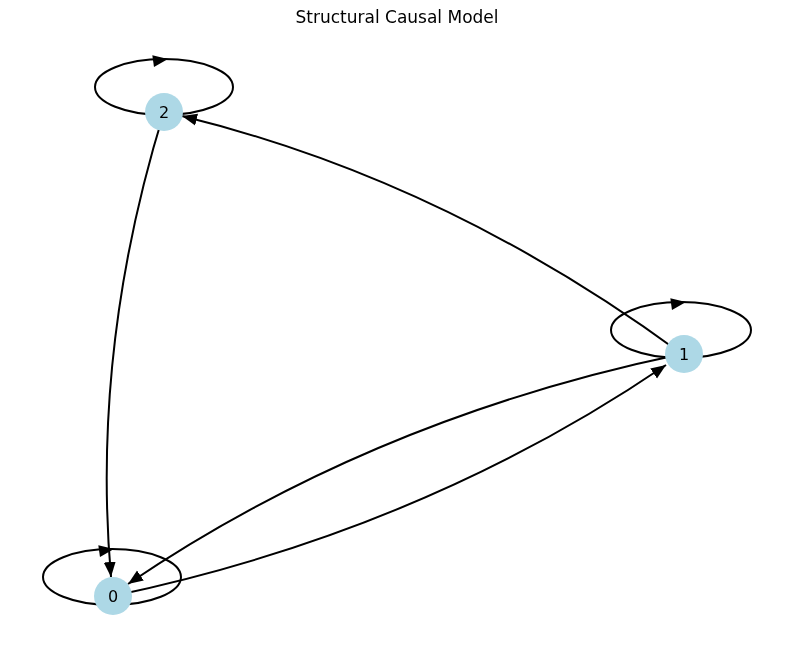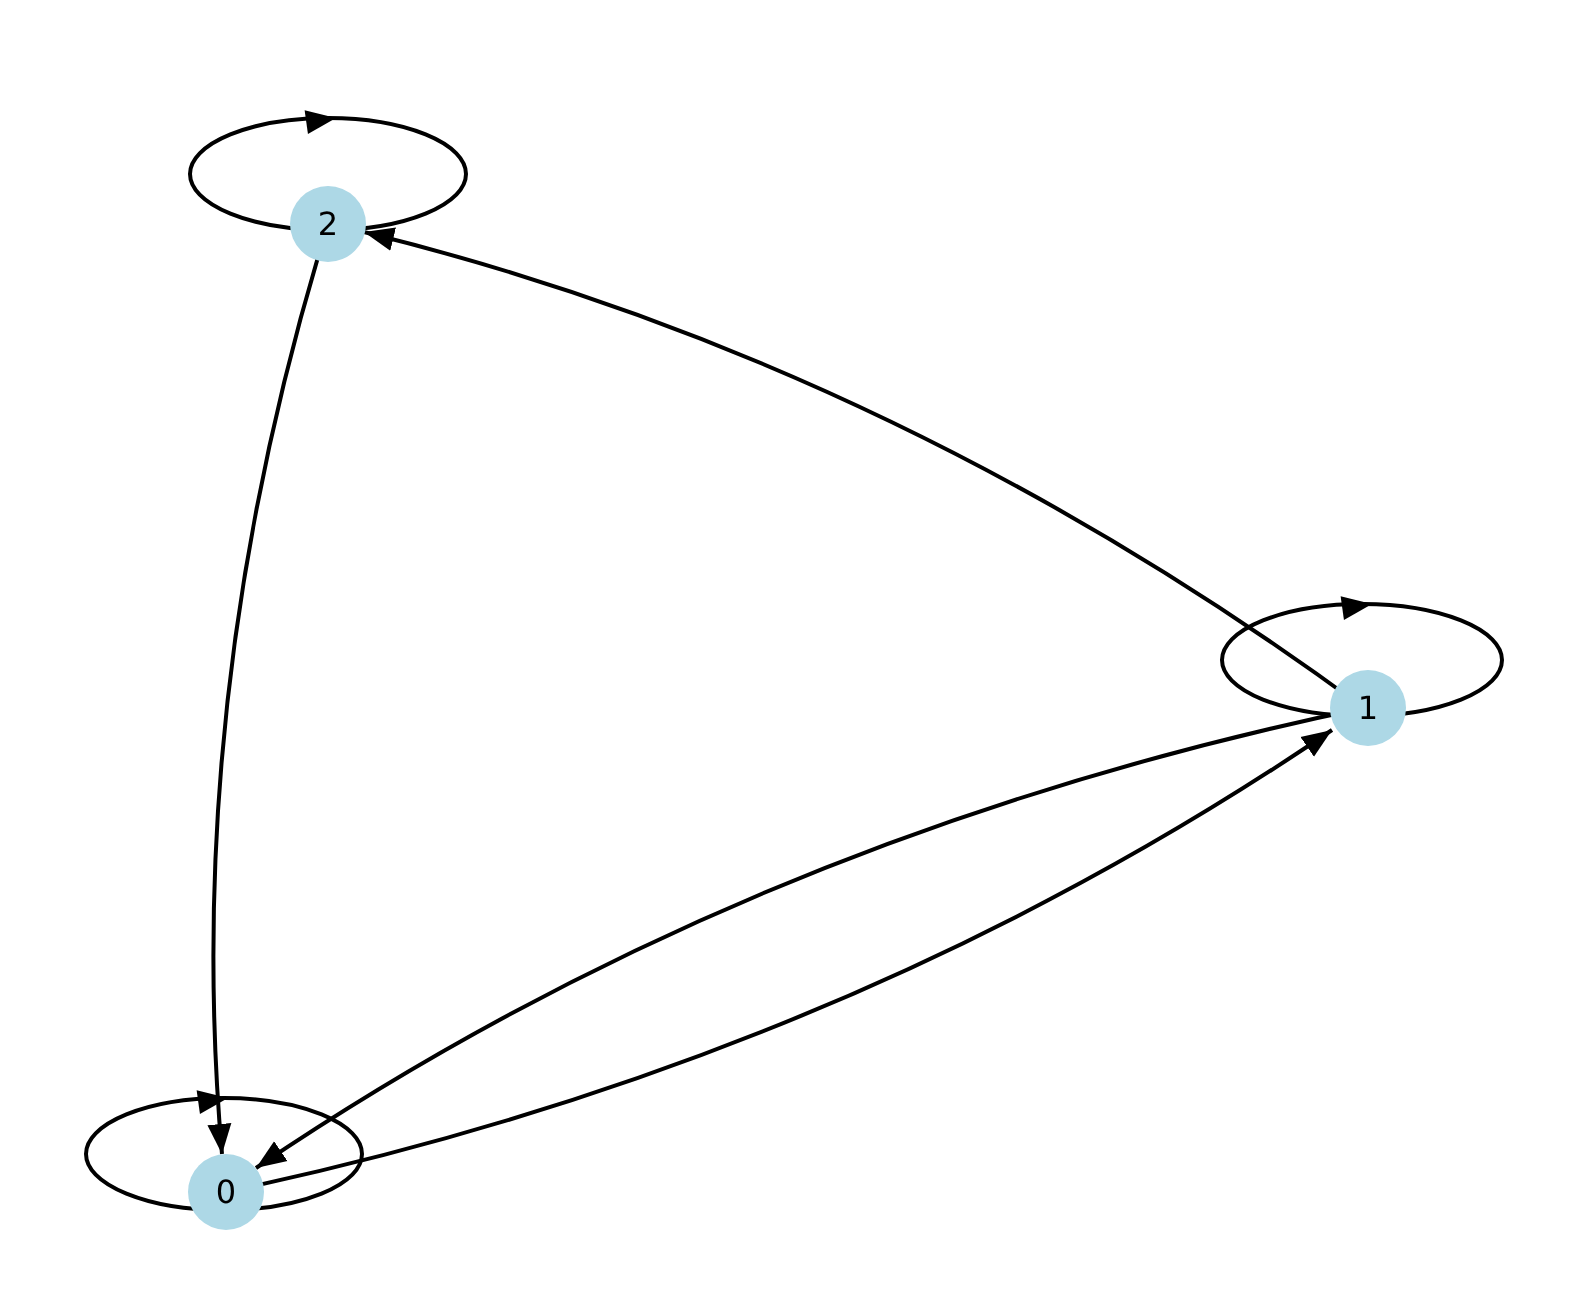--- a/index.html
+++ b/index.html
@@ -32,20 +32,21 @@
     z-index: 1;
   }
   .node-label-text {
     font-family: "DejaVu Sans", "Liberation Sans", sans-serif;
   }
 </style>
 </head>
 <body>
 
 <div class="figure">
+  <div class="figure-title">Structural Causal Model</div>
   <svg class="graph-canvas" id="graph-svg" xmlns="http://www.w3.org/2000/svg" width="794" height="658" viewBox="0 0 794 658">
       <defs>
         <marker id="arrowhead" markerUnits="userSpaceOnUse" markerWidth="17" markerHeight="14" refX="15" refY="7" orient="auto">
           <path d="M0,1 L15,7 L0,13 Z" fill="#000000"></path>
         </marker>
       </defs>
       <ellipse cx="112" cy="577" rx="69" ry="28" fill="none" stroke="#000000" stroke-width="2"></ellipse>
       <polygon points="114,549 99,543 99,555" fill="#000000" transform="rotate(-8 114 549)"></polygon>
       <ellipse cx="681" cy="330" rx="70" ry="28" fill="none" stroke="#000000" stroke-width="2"></ellipse>
       <polygon points="686,302 671,296 671,308" fill="#000000" transform="rotate(-8 686 302)"></polygon>

